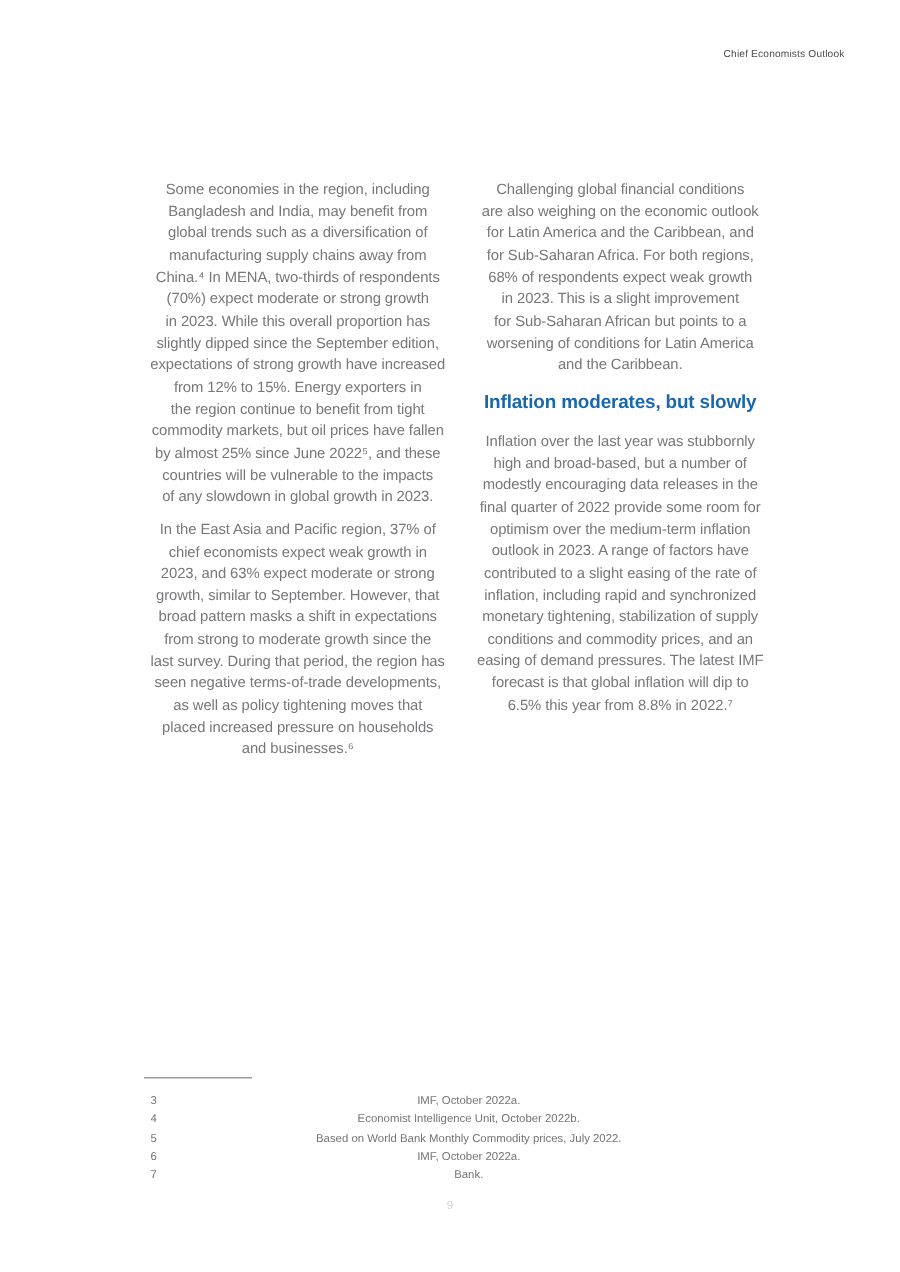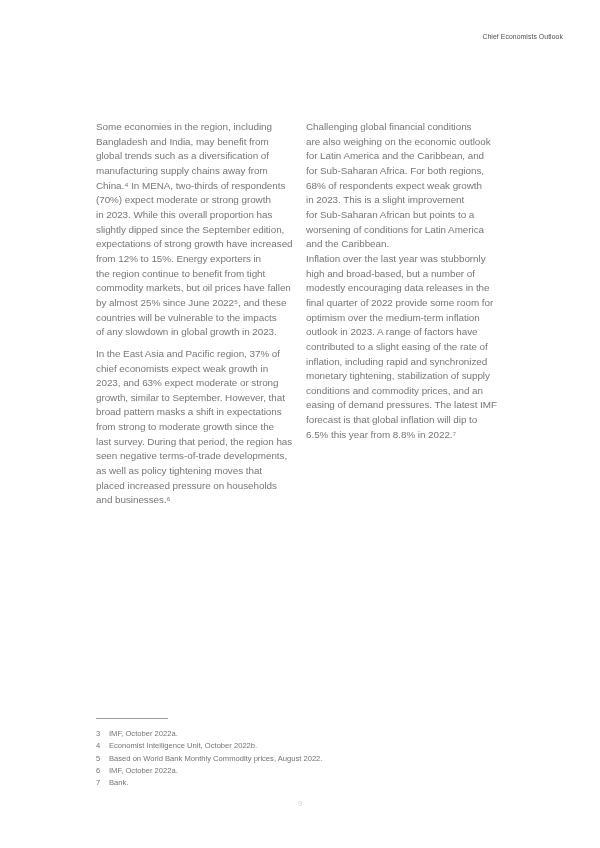--- a/index.html
+++ b/index.html
@@ -1,15 +1,15 @@
 <!DOCTYPE html>
 <html><head>
 <meta charset="utf-8">
 <style>
-  * { margin: 0; padding: 0; box-sizing: border-box; }
+  * { margin: 0; padding: 0; box-sizing: border-box; text-align: center; }
   html, body { width: 600px; height: 848px; }
   body {
     position: relative;
     background: #ffffff;
     font-family: "Liberation Sans", "DejaVu Sans", sans-serif;
     overflow: hidden;
   }
   .running-header {
     position: absolute;
     top: 33px;
@@ -108,20 +108,21 @@
 <div class="col col-right">
   <p class="body-para">Challenging global financial conditions
 are also weighing on the economic outlook
 for Latin America and the Caribbean, and
 for Sub-Saharan Africa. For both regions,
 68% of respondents expect weak growth
 in 2023. This is a slight improvement
 for Sub-Saharan African but points to a
 worsening of conditions for Latin America
 and the Caribbean.</p>
+  <h2 class="section-heading">Inflation moderates, but slowly</h2>
   <p class="body-para">Inflation over the last year was stubbornly
 high and broad-based, but a number of
 modestly encouraging data releases in the
 final quarter of 2022 provide some room for
 optimism over the medium-term inflation
 outlook in 2023. A range of factors have
 contributed to a slight easing of the rate of
 inflation, including rapid and synchronized
 monetary tightening, stabilization of supply
 conditions and commodity prices, and an
@@ -135,21 +136,21 @@
   <div class="footnote-row">
     <span class="footnote-num">3</span>
     <span class="footnote-text">IMF, October 2022a.</span>
   </div>
   <div class="footnote-row">
     <span class="footnote-num">4</span>
     <span class="footnote-text">Economist Intelligence Unit, October 2022b.</span>
   </div>
   <div class="footnote-row">
     <span class="footnote-num">5</span>
-    <span class="footnote-text">Based on World Bank Monthly Commodity prices, August 2022.</span>
+    <span class="footnote-text">Based on World Bank Monthly Commodity prices, July 2022.</span>
   </div>
   <div class="footnote-row">
     <span class="footnote-num">6</span>
     <span class="footnote-text">IMF, October 2022a.</span>
   </div>
   <div class="footnote-row">
     <span class="footnote-num">7</span>
     <span class="footnote-text">Bank.</span>
   </div>
 </div>

